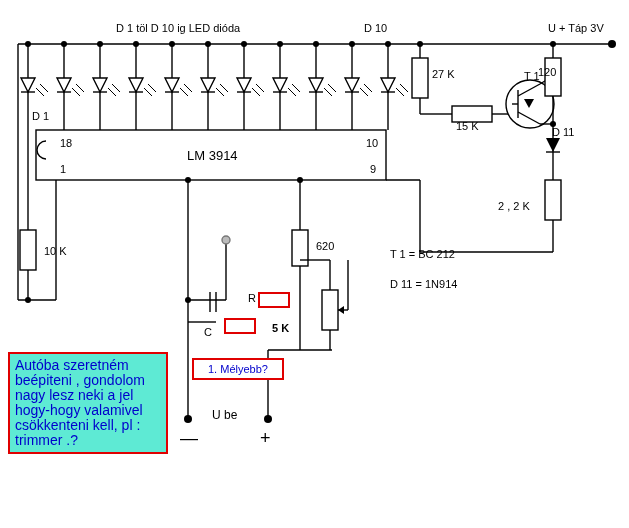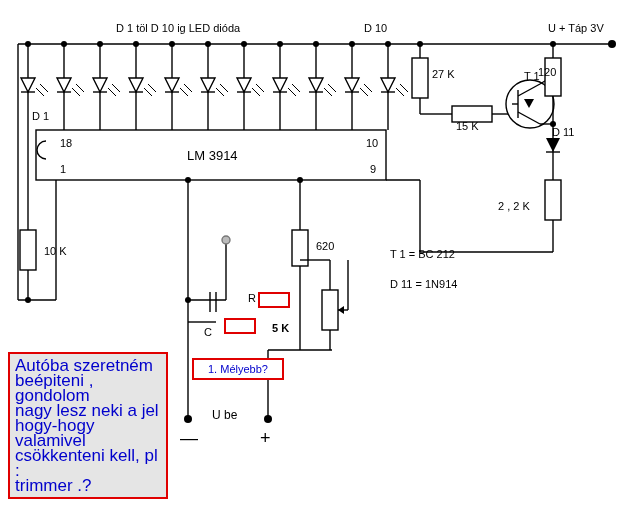--- a/index.html
+++ b/index.html
@@ -1,20 +1,20 @@
 <!DOCTYPE html>
 <html><head>
 <meta charset="utf-8">
 <style>
   html,body{margin:0;padding:0;}
   body{width:629px;height:528px;background:#ffffff;font-family:"Liberation Sans",sans-serif;overflow:hidden;}
   #root{position:relative;width:629px;height:388px;}
   svg{position:absolute;left:0;top:0;}
   .lbl{position:absolute;font-size:11px;color:#000;white-space:nowrap;}
-  .note{position:absolute;border:2px solid #e00000;background:#e5e5e5;color:#0000cc;font-size:17px;line-height:15px;padding:4px 5px;white-space:pre-line;}
+  .note{position:absolute;border:2px solid #e00000;background:#5eead4;color:#0000cc;font-size:14px;line-height:15px;padding:4px 5px;white-space:pre-line;}
   .redbox{position:absolute;border:2px solid #e00000;background:#ffffff;}
   .smallnote{position:absolute;border:2px solid #e00000;background:#ffffff;color:#0000cc;font-size:11px;padding:3px 14px;white-space:nowrap;}
 </style>
 </head>
 <body>
 
 <div id="root">
 
 <svg width="629" height="528">
   <g stroke="#000" stroke-width="1.4" fill="none">

